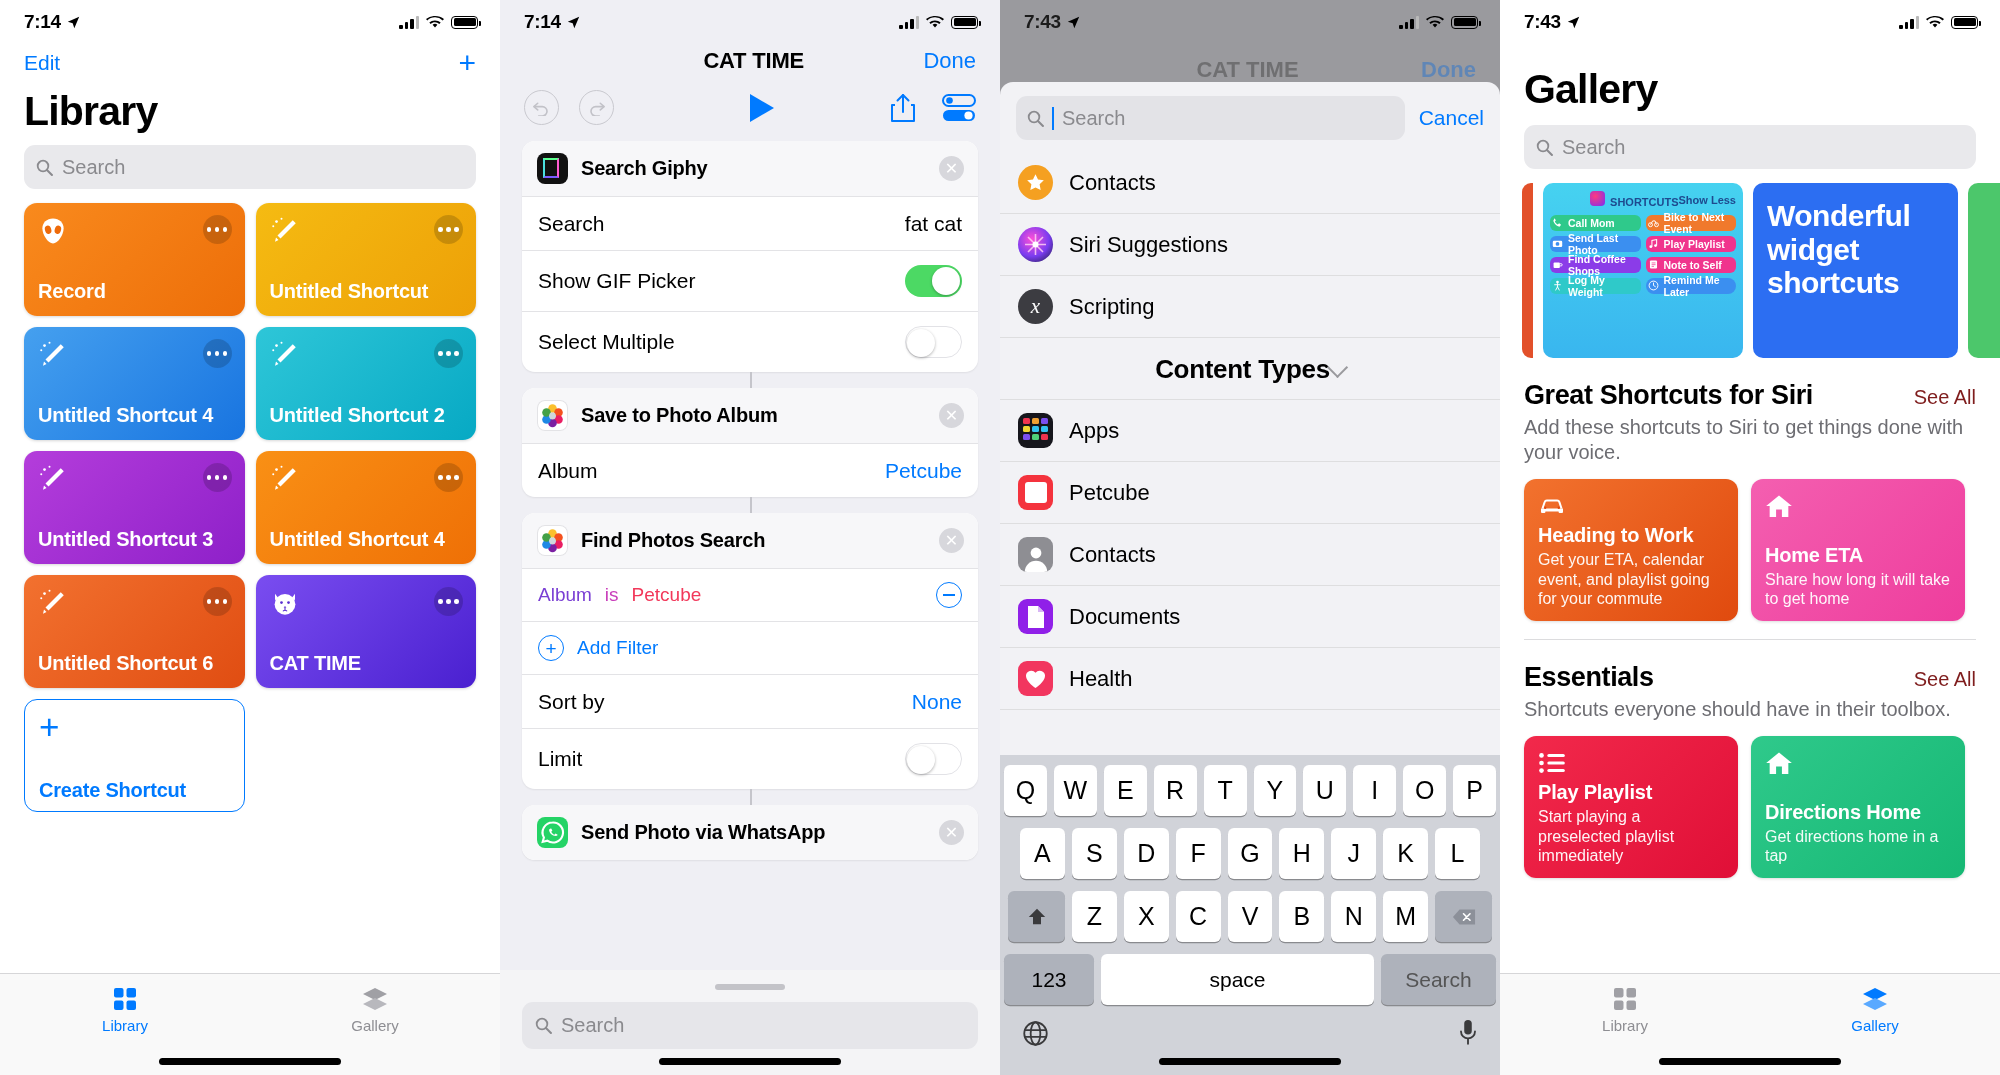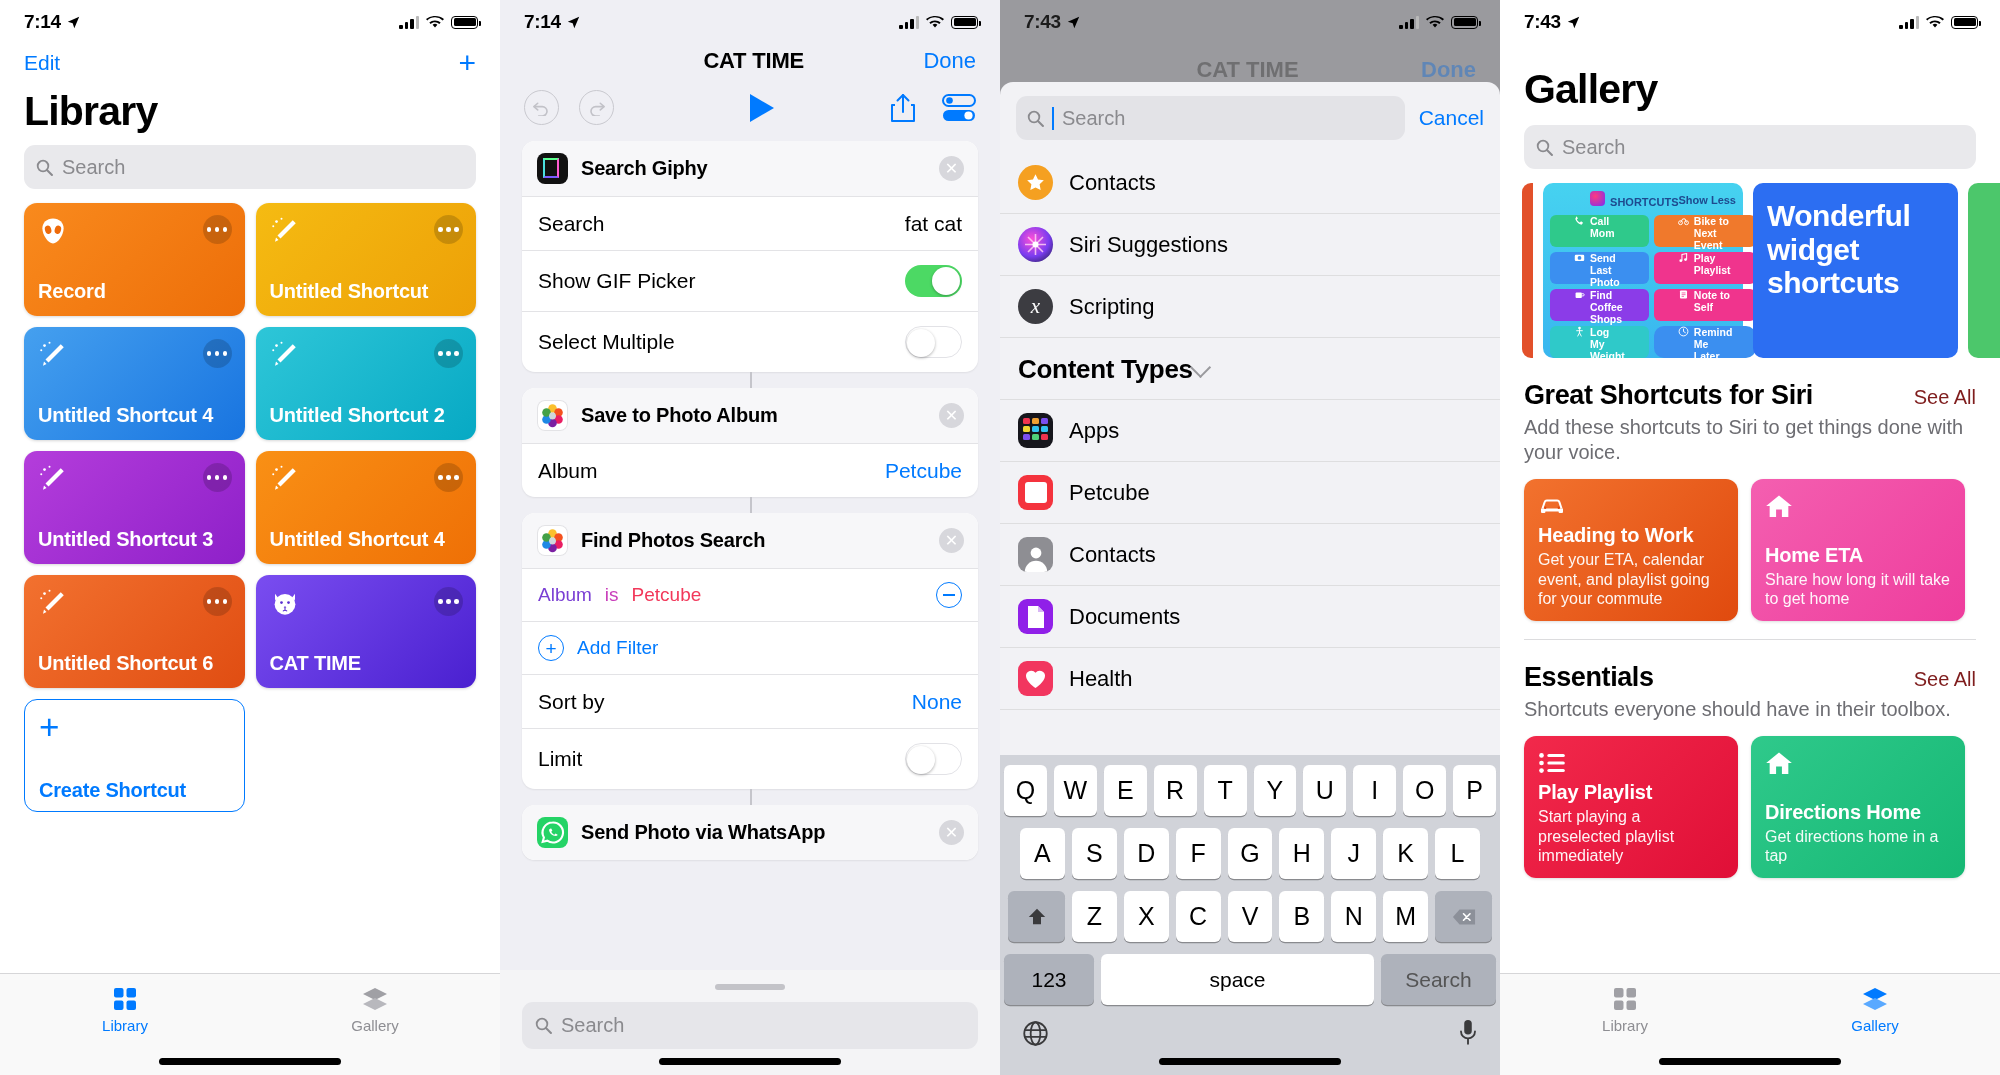--- a/index.html
+++ b/index.html
@@ -132,21 +132,21 @@
               background:#f2f2f5; border-radius:13px 13px 0 0; overflow:hidden; }
   .p3-searchrow { display:flex; align-items:center; gap:14px; padding:14px 16px 12px; }
   .p3-searchbox { flex:1; height:44px; border-radius:11px; background:#e3e3e7;
                   display:flex; align-items:center; gap:8px; padding:0 11px; color:#8a8a8e; font-size:20px; position:relative;}
   .caret { width:2px; height:23px; background:#007aff; }
   .p3-cancel { color:#007aff; font-size:21px; }
   .p3-row { display:flex; align-items:center; gap:16px; padding:13px 18px;
             border-bottom:1px solid #dededf; font-size:22px; }
   .p3-row .ic { width:35px; height:35px; border-radius:9px; flex:0 0 auto; }
   .p3-row .ic.round { border-radius:50%; }
-  .p3-section { display:flex; align-items:center; justify-content:flex-start;
+  .p3-section { display:flex; align-items:center; justify-content:center;
                 padding:16px 18px 14px; font-size:26px; font-weight:bold; letter-spacing:-0.3px;
                 border-bottom:1px solid #dededf;}
   .chev { width:15px;height:15px;border-right:2.4px solid #9a9a9e;border-bottom:2.4px solid #9a9a9e;
           transform:rotate(45deg); margin-bottom:5px;}
   .kbd { position:absolute; left:0; right:0; bottom:0; height:320px; background:#d1d3d9; padding-top:10px; }
   .krow { display:flex; justify-content:center; gap:7px; margin-bottom:12px; padding:0 4px; }
   .key { background:#fff; border-radius:6px; box-shadow:0 1.2px 0 #898a8e;
          font-size:25px; display:flex; align-items:center; justify-content:center; height:51px; min-width:35px; flex:1; }
   .key.wide { flex:0 0 57px; background:#aeb2bb; box-shadow:0 1.2px 0 #898a8e; }
   .key.num { flex:0 0 90px; background:#aeb2bb; font-size:21px; }
@@ -159,22 +159,22 @@
   .p4-title { font-size:41px; font-weight:bold; letter-spacing:-0.8px; padding: 22px 24px 8px; }
   .hero { margin: 14px 0 0 0; display:flex; gap:10px; padding-left:24px; }
   .hero-left { width:11px; border-radius:9px 0 0 9px; background:#e2502a; flex:0 0 auto; margin-left:-2px;}
   .widgetcard { width:200px; height:175px; border-radius:10px; flex:0 0 auto;
                 background:linear-gradient(180deg,#46d2f0,#39b6ef); padding:8px 7px; }
   .wc-head { display:flex; align-items:center; justify-content:flex-end; font-size:11px;
              color:#1e4a8f; font-weight:bold; margin-bottom:7px;}
   .wc-head .sc-ic { width:15px;height:15px;border-radius:4px;
                     background:radial-gradient(circle at 35% 35%,#ff3b7f,#7a2ff2); display:inline-block; margin-right:5px;}
   .wc-grid { display:grid; grid-template-columns:1fr 1fr; gap:5px; }
-  .wpill { height:32px; border-radius:6px; display:flex; gap:5px;
-           padding:0 24px; color:#fff; font-size:10.5px; font-weight:bold; }
+  .wpill { height:16px; border-radius:6px; display:flex; align-items:center; gap:5px;
+           padding:0 2px; color:#fff; font-size:10.5px; font-weight:bold; }
   .blue-card { width:205px; height:175px; border-radius:10px; background:#2c6ef2;
                color:#fff; font-size:30px; font-weight:bold; line-height:1.12; padding:16px 14px; flex:0 0 auto; letter-spacing:-0.5px;}
   .green-card { width:90px; height:175px; border-radius:10px; background:#4cc76b; flex:0 0 auto; color:#fff; padding:14px; font-size:26px; font-weight:bold;}
   .sec { padding: 22px 24px 0; }
   .sec-head { display:flex; align-items:baseline; justify-content:space-between; }
   .sec-title { font-size:27px; font-weight:bold; letter-spacing:-0.4px; }
   .seeall { color:#7f1d1d; font-size:20px;margin-left:40px; }
   .sec-sub { color:#6d6d72; font-size:20px; margin-top:4px; line-height:1.25; }
   .gcards { display:flex; gap:13px; margin-top:14px; }
   .gcard { width:214px; height:142px; border-radius:12px; color:#fff; padding:13px 14px;

